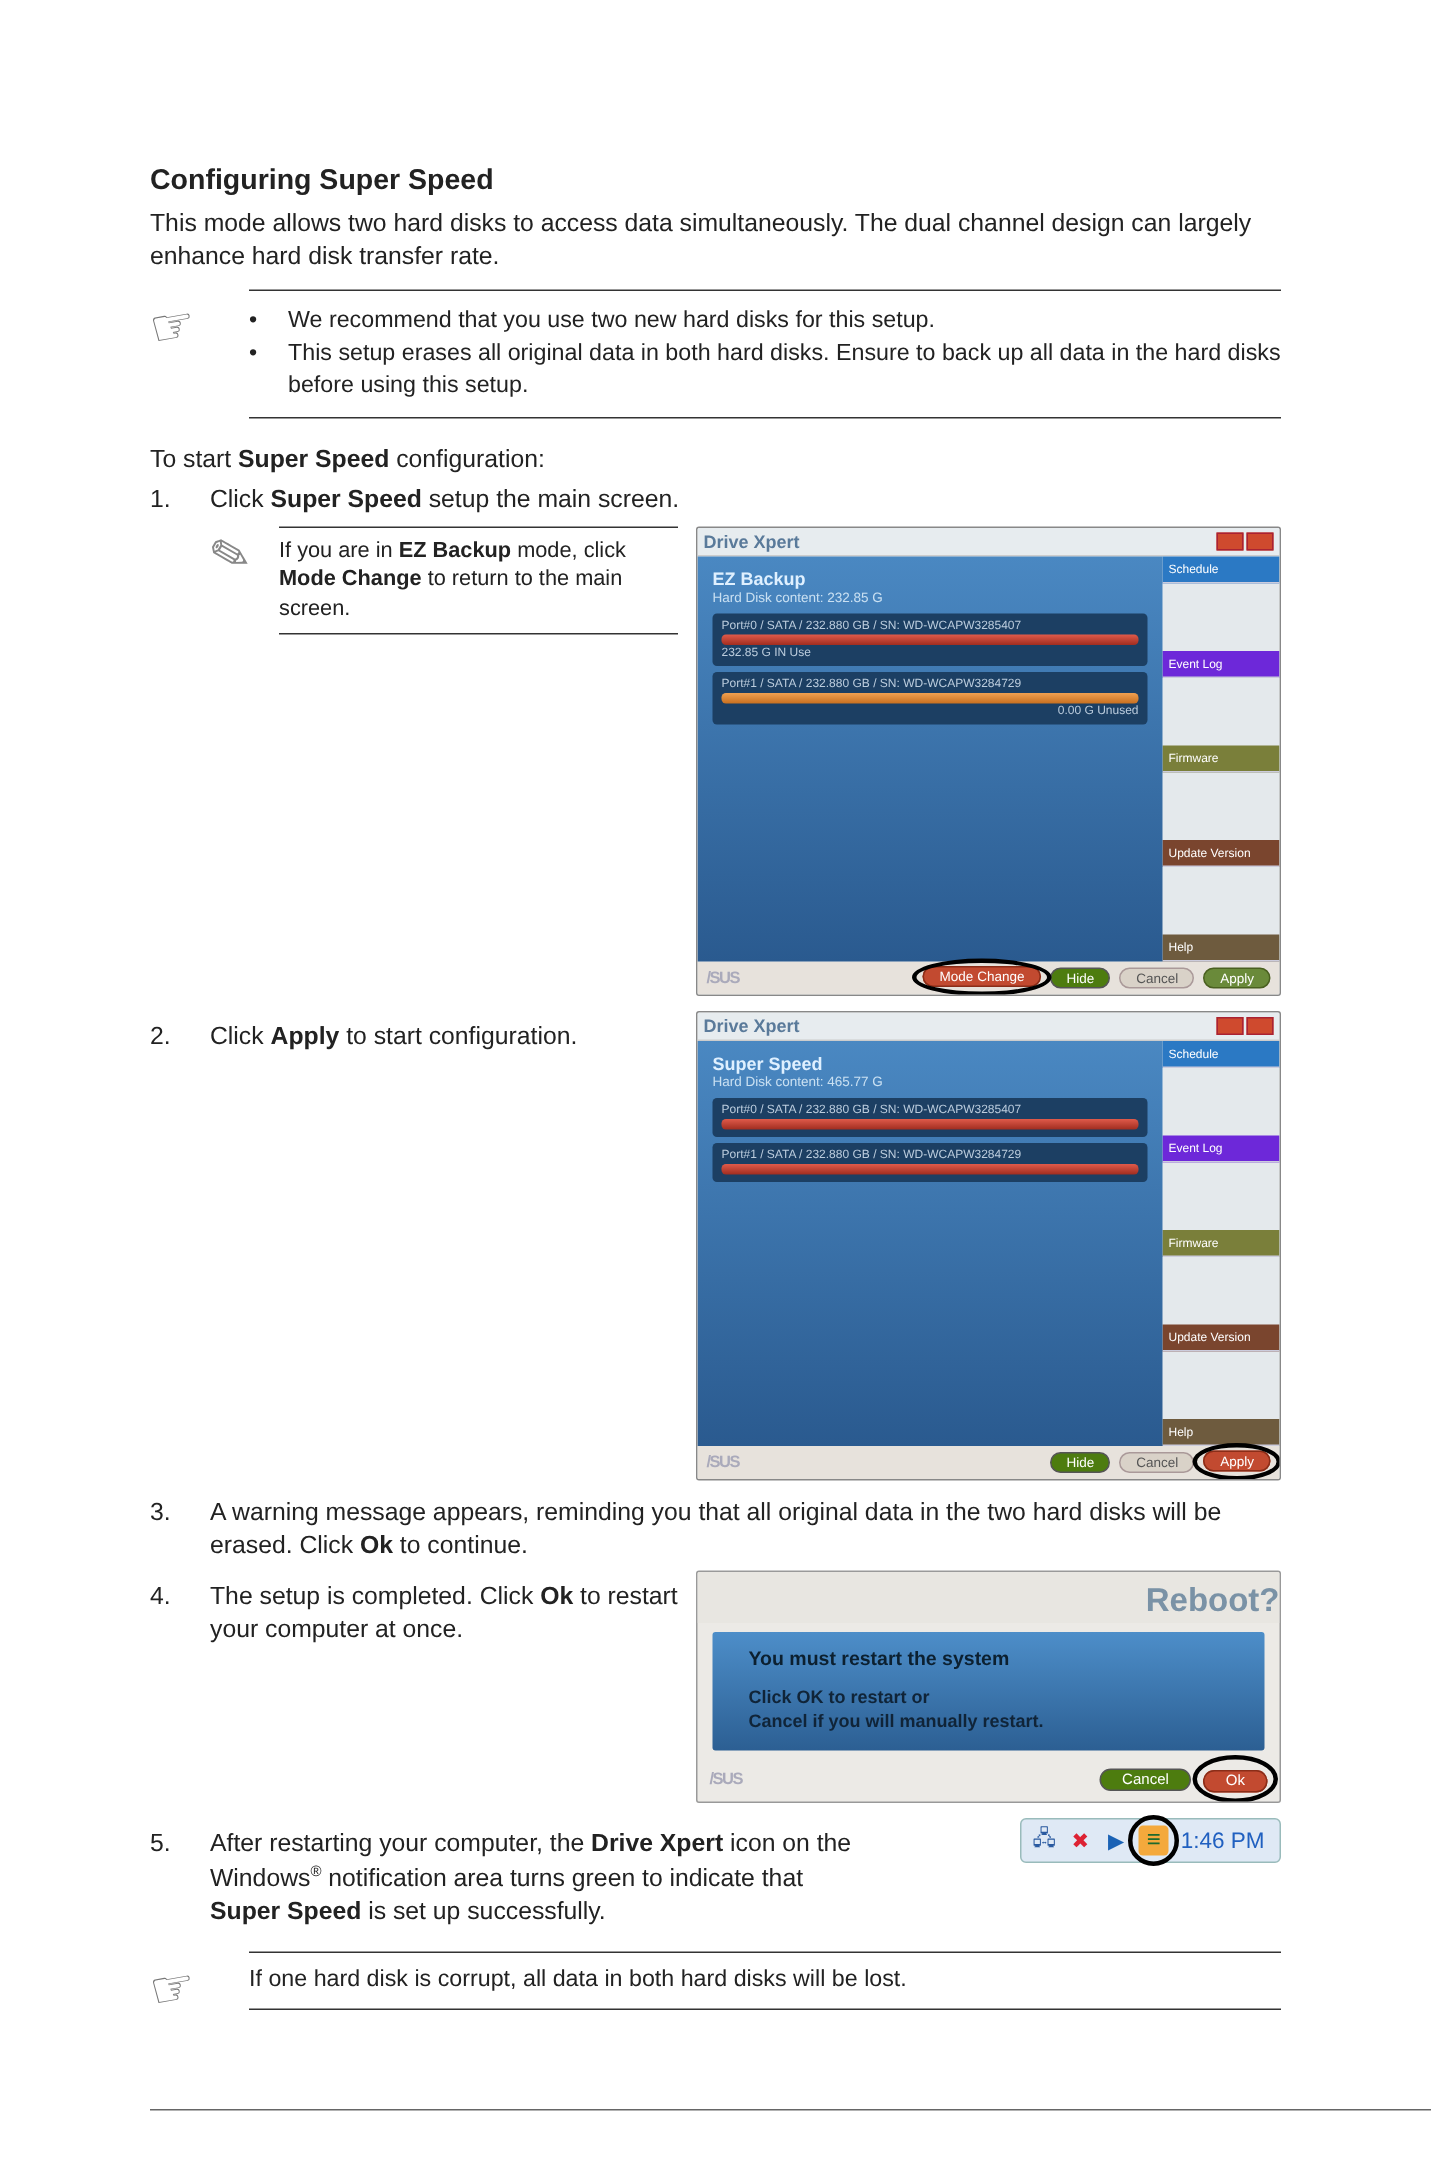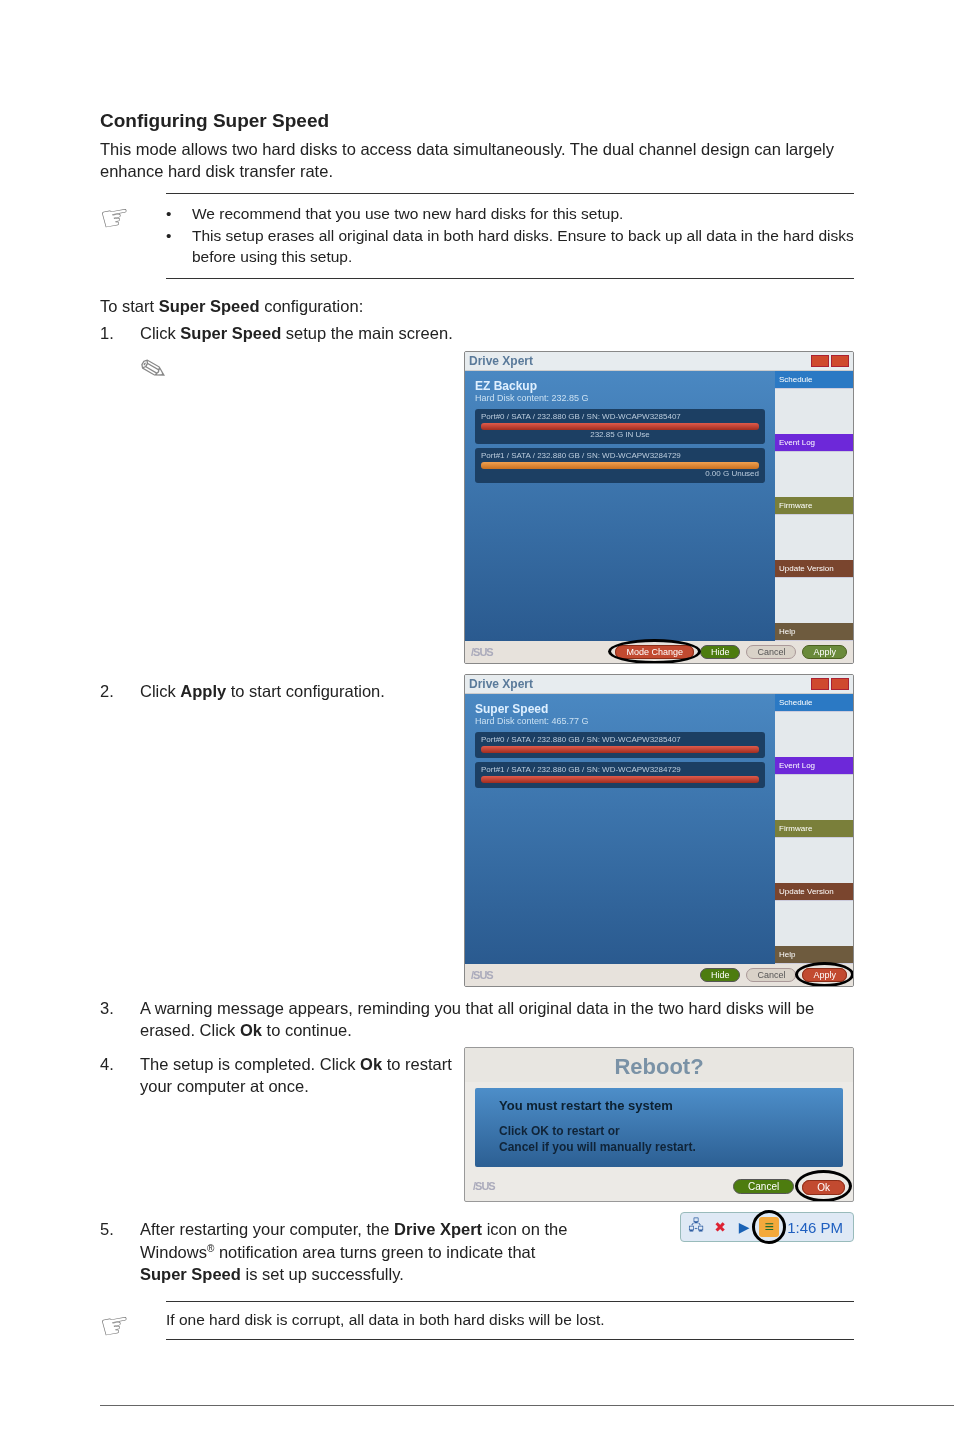--- a/index.html
+++ b/index.html
@@ -200,21 +200,21 @@
   }
 
   
   .reboot-window {
     border:1px solid #999;
     background:#eceae6;
     border-radius:2px;
     overflow:hidden;
   }
   .reboot-head {
-    text-align:center;
+    text-align:right;
     font-size:22px;
     color:#7a92a6;
     font-weight:bold;
     padding:6px 0 2px 0;
     background:#e8e6e1;
   }
   .reboot-body {
     margin:6px 10px;
     background: linear-gradient(#4d8ec9,#2c5f93);
     color:#0a2a45;
@@ -294,39 +294,42 @@
       <span>Click </span><b>Super Speed</b><span> setup the main screen.</span>
     </div>
   </div>
 
   <div class="columns">
     <div class="left-col" style="padding-left:40px;">
       <div class="mini-note">
         <div class="note-icon-cell">
           <span class="pencil-icon">✎</span>
         </div>
+        <div class="note-content">
+          <span>If you are in </span><b>EZ Backup</b><span> mode, click </span><b>Mode Change</b><span> to return to the main screen.</span>
+        </div>
       </div>
     </div>
     <div class="right-col">
       <div class="dx-window">
         <div class="dx-titlebar">
           <span>Drive Xpert</span>
           <div class="dx-winbtns">
             <span class="dx-winbtn min"></span>
             <span class="dx-winbtn"></span>
           </div>
         </div>
         <div class="dx-body">
           <div class="dx-main">
             <div class="mode-title">EZ Backup</div>
             <div class="mode-sub">Hard Disk content: 232.85 G</div>
             <div class="disk-slot">
               <div>Port#0 / SATA / 232.880 GB / SN: WD-WCAPW3285407</div>
               <div class="disk-bar"></div>
-              <div style="text-align:center;">232.85 G  IN Use</div>
+              <div style="text-align:left;">232.85 G  IN Use</div>
             </div>
             <div class="disk-slot">
               <div>Port#1 / SATA / 232.880 GB / SN: WD-WCAPW3284729</div>
               <div class="disk-bar orange"></div>
               <div style="text-align:right;">0.00 G  Unused</div>
             </div>
           </div>
           <div class="dx-side">
             <div class="side-item side-blue">Schedule</div>
             <div class="side-item side-teal">Event Log</div>

